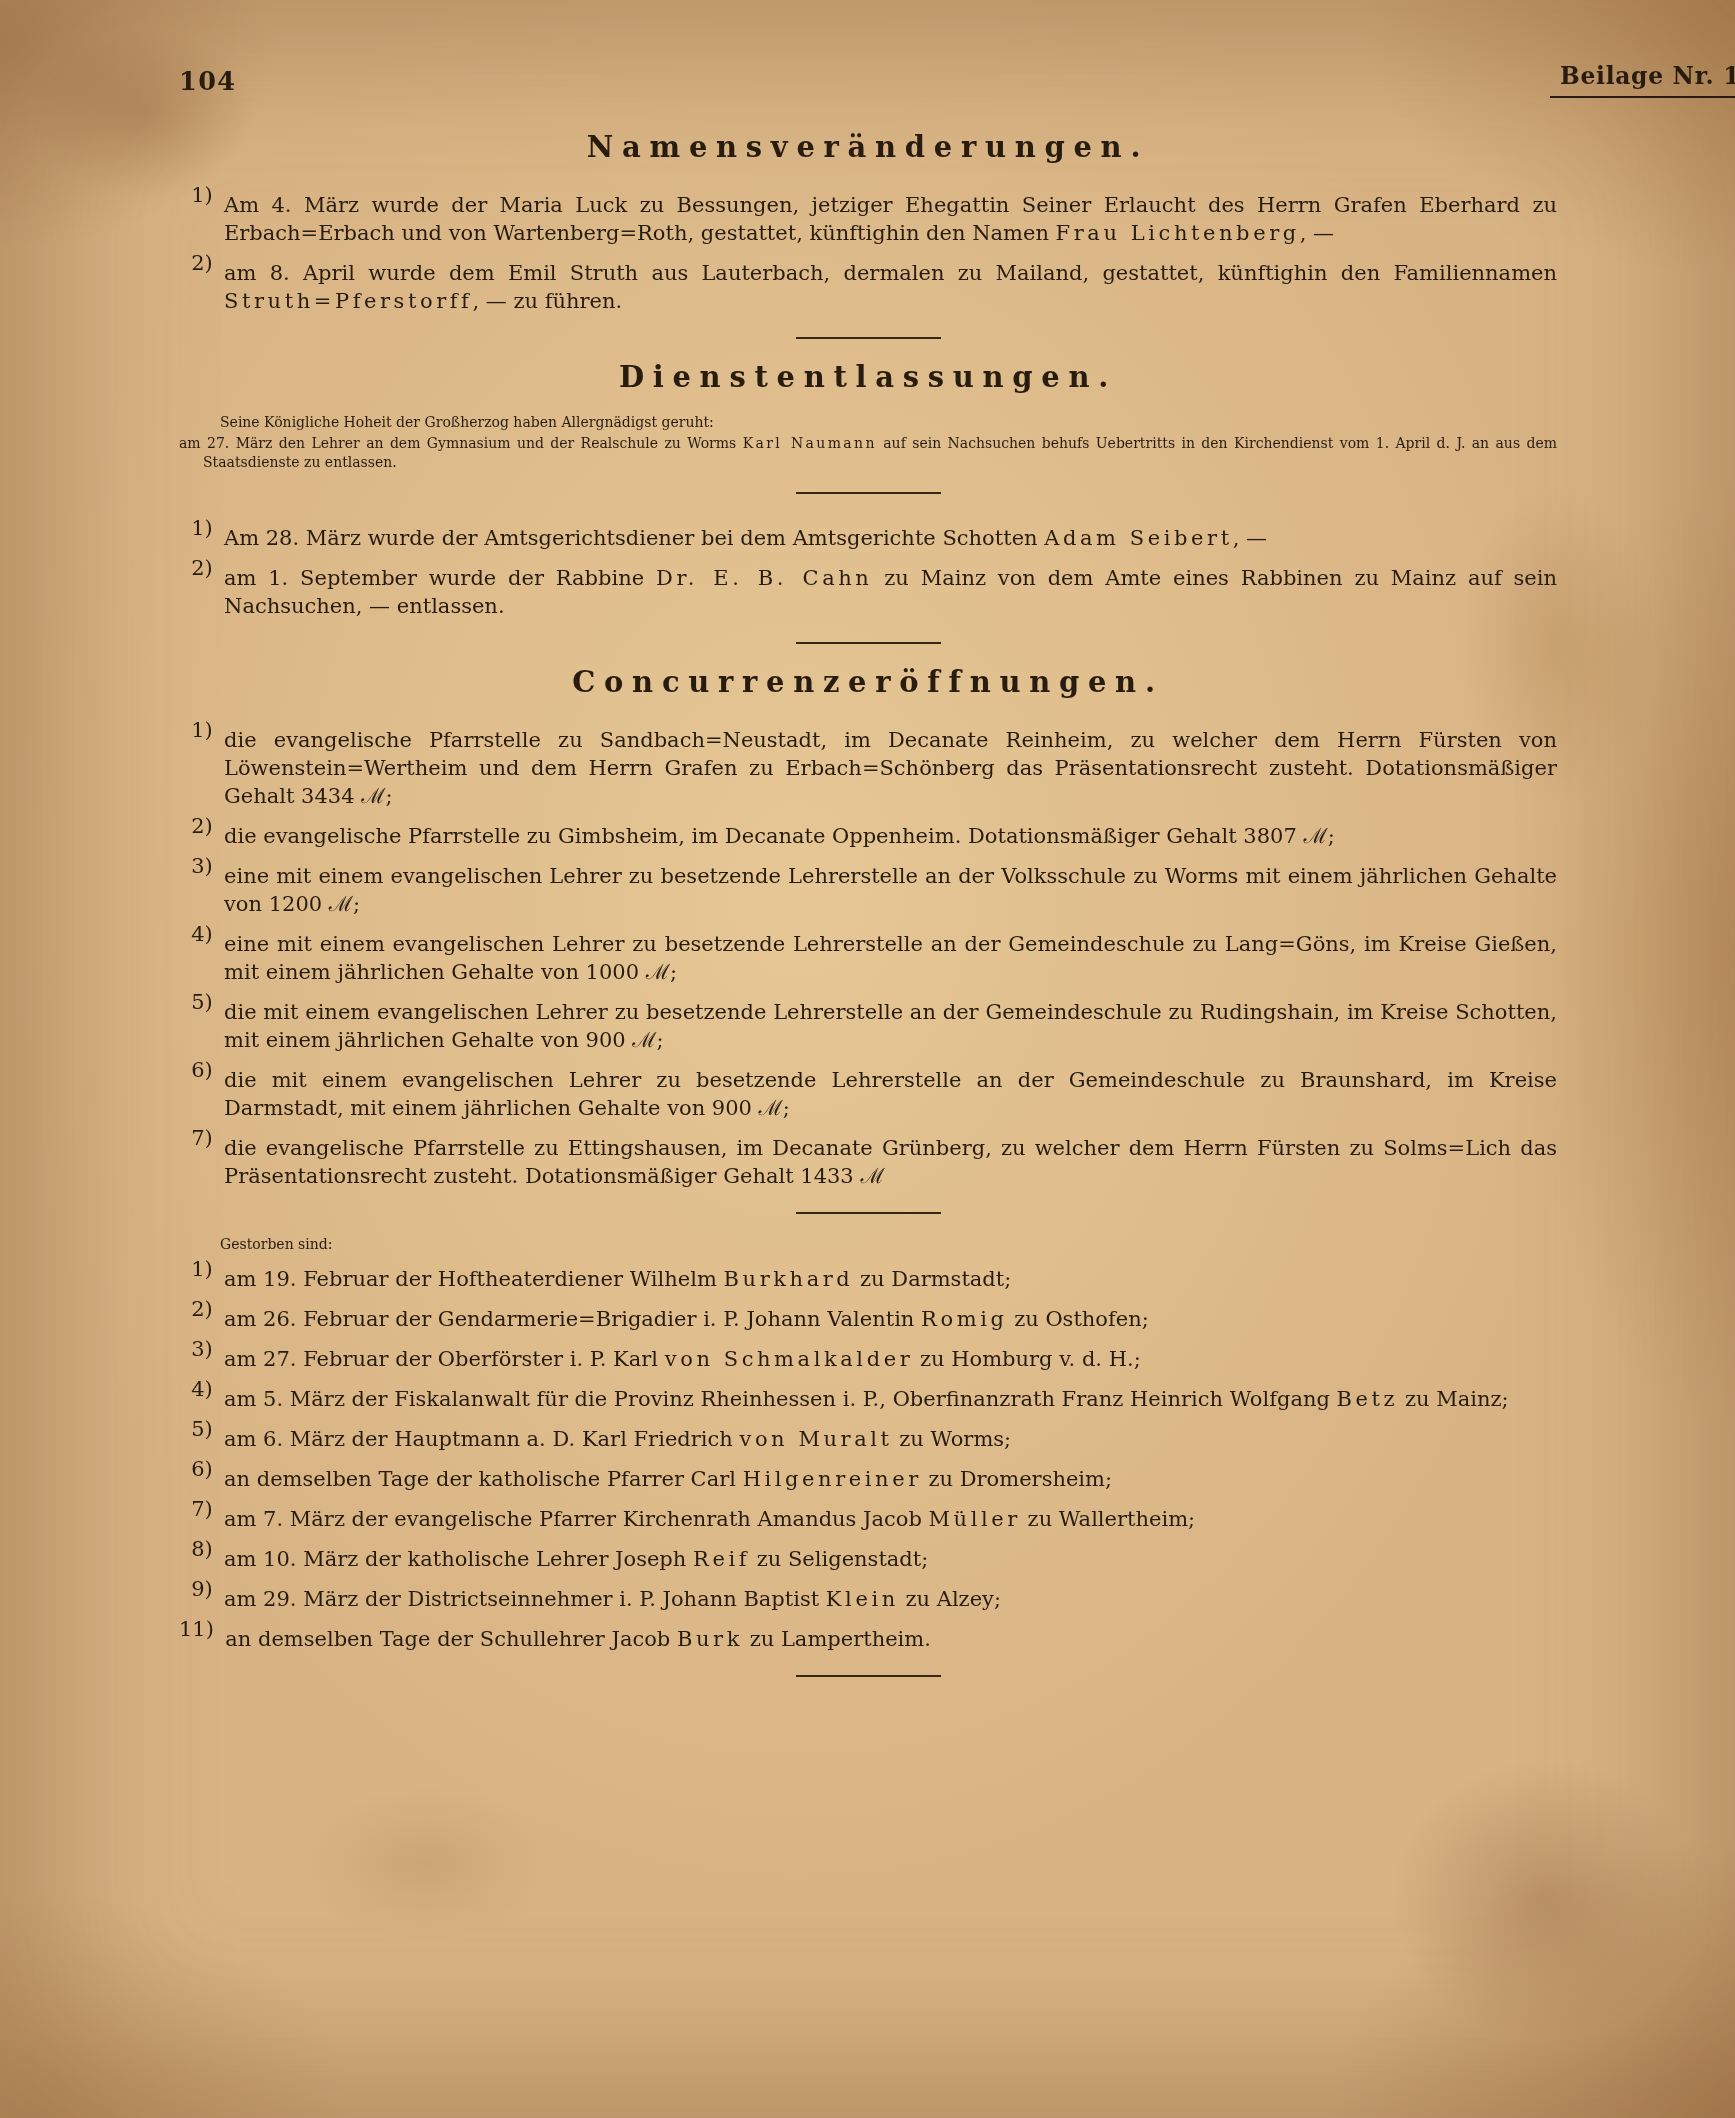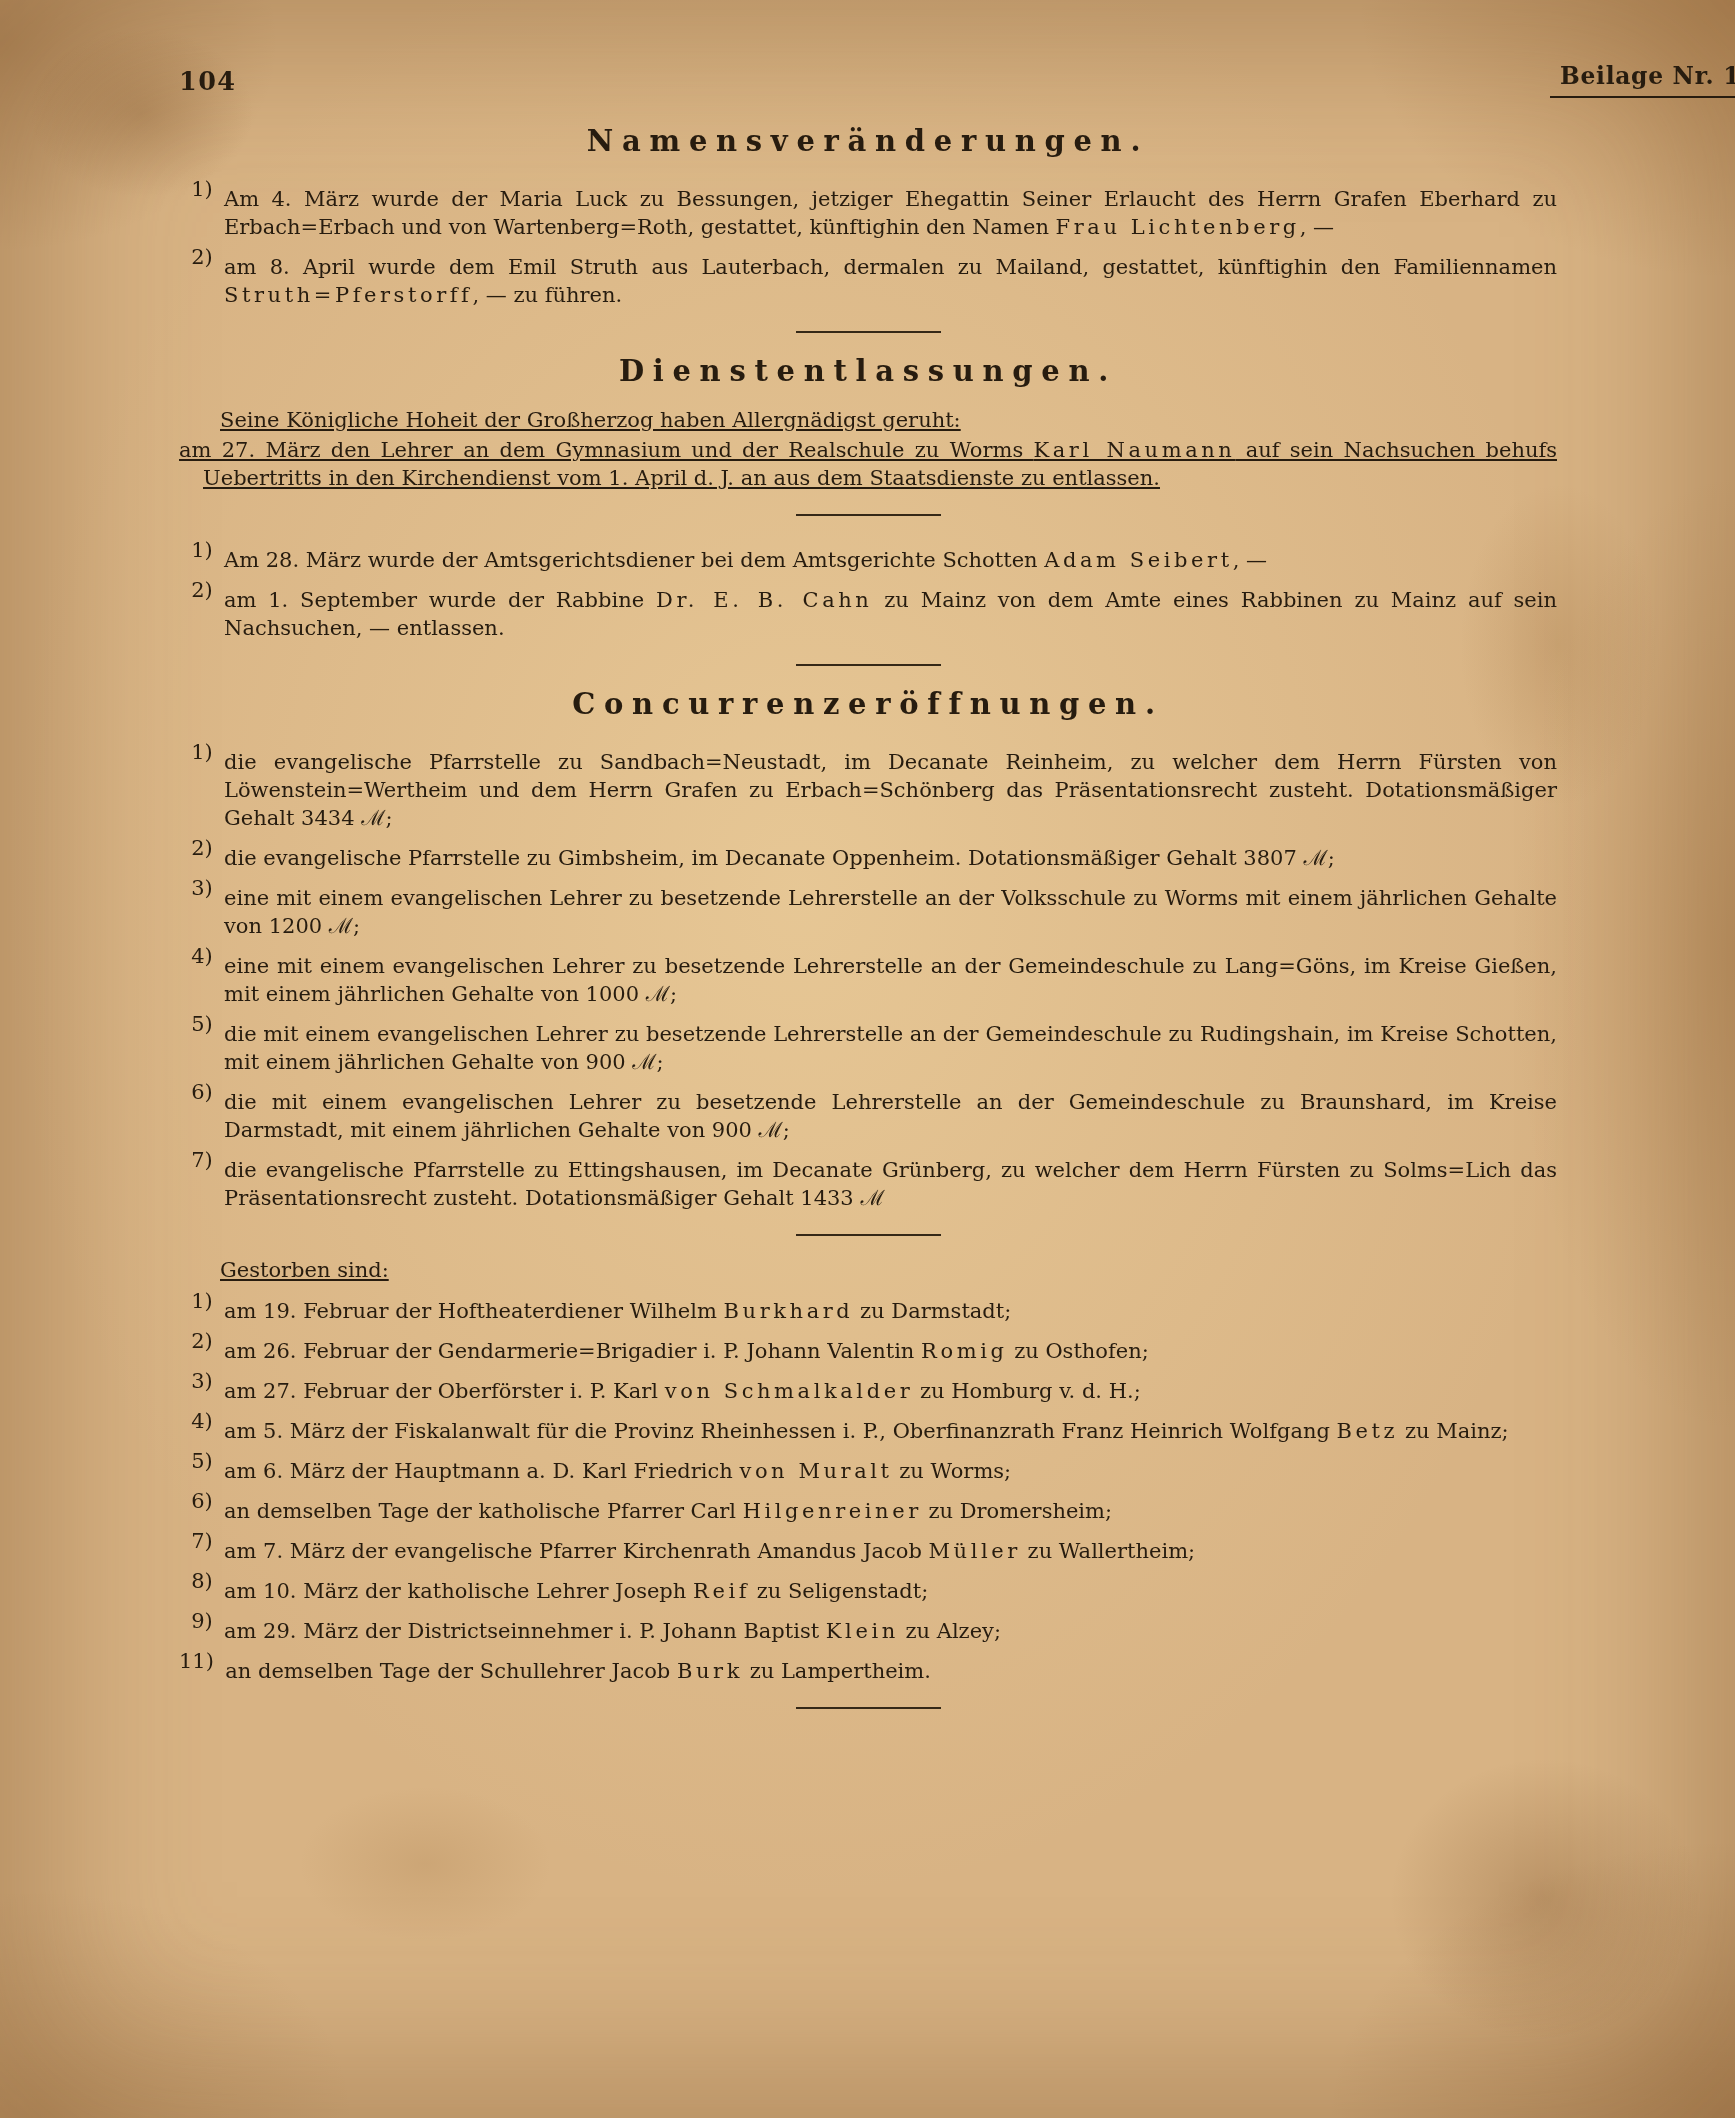--- a/index.html
+++ b/index.html
@@ -35,23 +35,23 @@
     display:inline-block; font-size:23.4px; font-weight:bold;
     padding:0 10px 5.7px; border-bottom:2.1px solid var(--ink); letter-spacing:0.7px;
   }
 
   .content{ position:absolute; top:119px; left:179px; width:1378px; }
   .doc-section{ margin-bottom:4.3px; }
   .section-heading{
     text-align:center; font-size:29px; font-weight:bold;
     letter-spacing:0.30em; margin:21px 0 18.4px;
   }
-  .doc-section:first-child .section-heading{ margin-top:5px; }
+  .doc-section:first-child .section-heading{ margin-top:11px; }
 
-  .para{ margin:0 0 2.8px; text-align:justify; font-size:21px; line-height:1.33;text-decoration:underline; }
+  .para{ margin:0 0 2.8px; text-align:justify; font-size:14px; line-height:1.33; }
   .para-indent{ text-indent:41px; text-align:left; }
   .para-hang{ padding-left:24px; text-indent:-24px; }
 
   .num-item{ display:flex; margin:0 0 2.1px; font-size:21px; line-height:1.33; }
   .num{ flex:0 0 45px; text-align:right; padding-right:11.3px; white-space:nowrap; }
   .item-body{ flex:1; text-align:justify;margin-top:10px; }
   .sperr{ letter-spacing:0.17em; }
 
   .rule{ width:145px; border-top:2.1px solid #352817; margin:21px auto; }
 </style>

